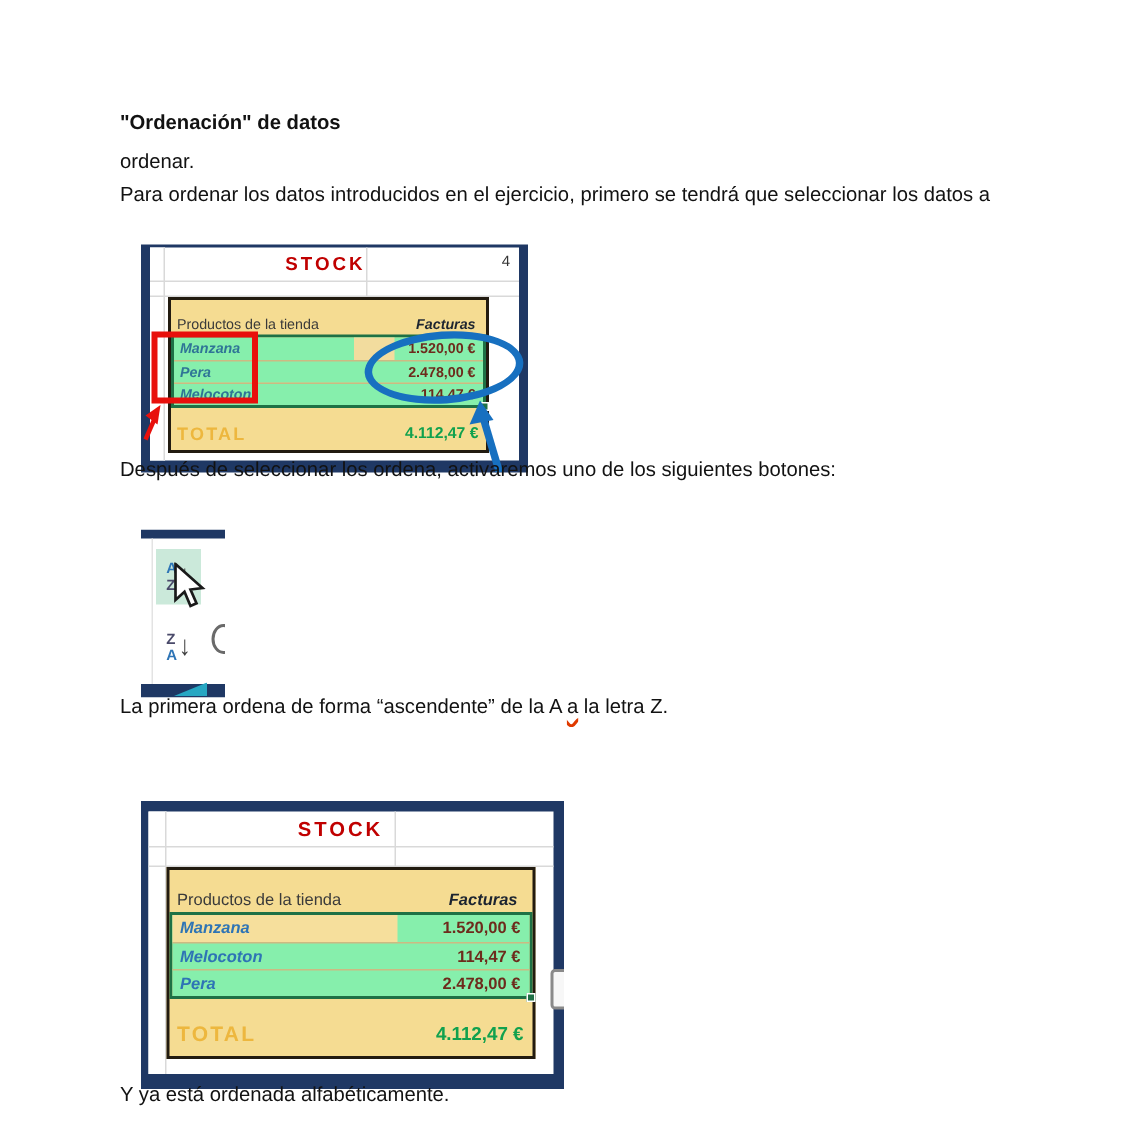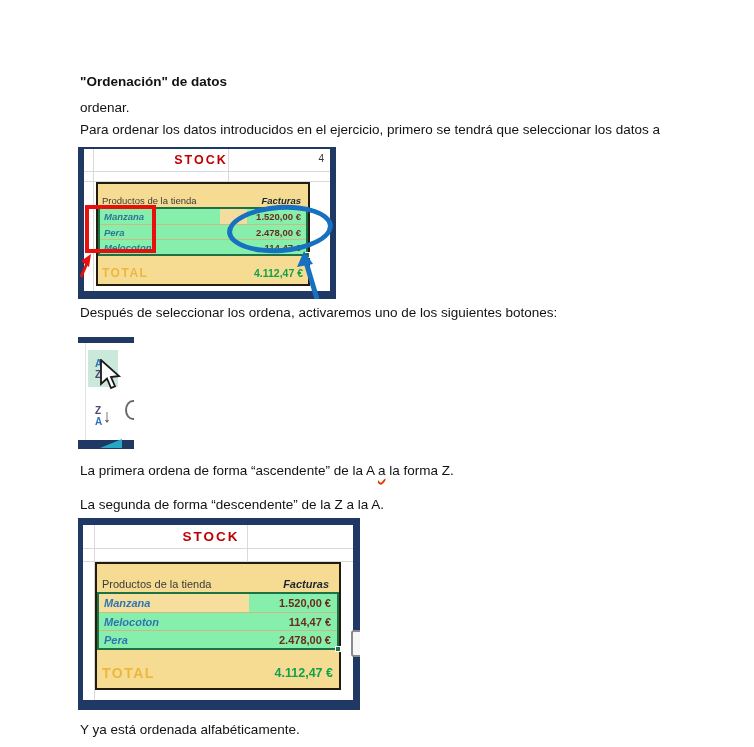--- a/index.html
+++ b/index.html
@@ -11,21 +11,21 @@
   .doc-title { position:absolute; left:80px; top:74px; font-size:13.5px; font-weight:bold; margin:0; }
   .para { position:absolute; left:80px; margin:0; font-size:13.5px; line-height:22px; width:620px; }
   .p-intro { top:97px; }
   .p-after { top:302px; }
   .p-asc   { top:460px; }
   .p-desc  { top:494px; }
   .p-close { top:719px; }
   .squiggle { text-decoration:underline wavy #e03a00; text-decoration-thickness:1.5px; text-underline-offset:3px; }
 
   
-  .shot { position:absolute; background:#1F3864; overflow:hidden; margin:0; }
+  .shot { position:absolute; background:#1F3864; overflow:hidden; margin:16px; }
   .sheet { position:absolute; background:#ffffff; }
   .rowhdr { position:absolute; left:0; top:0; bottom:0; background:#ffffff; border-right:1px solid #d9d9d9; }
   .titlerow { position:absolute; left:0; right:0; top:0; border-bottom:1px solid #d9d9d9; }
   .stock { position:absolute; text-align:center; color:#C00000; font-weight:bold; letter-spacing:2px; }
   .vline { position:absolute; width:1px; background:#d9d9d9; }
   .xtable { position:absolute; background:#F5DC92; border:2px solid #221b10; }
   .thead { display:flex; align-items:flex-end; }
   .col-prod { color:#3a3a3a; }
   .col-fact { margin-left:auto; font-weight:bold; font-style:italic; color:#1c2430; }
   .selection { position:relative; border:2px solid #1E7145; }
@@ -177,23 +177,22 @@
     <div class="partial-circle"></div>
     <svg class="cursor-svg" width="24" height="32" viewBox="0 0 24 32">
       <path d="M3,1 L3,25 L9,19.5 L13,29 L17,27.2 L13,18 L21,17 Z" fill="#ffffff" stroke="#1a1a1a" stroke-width="1.8"></path>
     </svg>
     <div class="bar-bottom"></div>
     <svg class="teal-tri" width="22" height="9" viewBox="0 0 22 9">
       <polygon points="0,9 22,0 22,9" fill="#27A7C3"></polygon>
     </svg>
   </figure>
 
-  <p class="para p-asc"><span>La primera ordena de forma “ascendente” de la A </span><span class="squiggle">a</span><span> la forma Z.</span></p>
-
-  <p class="para p-desc">La segunda de forma “descendente” de la Z a la A.</p>
+  <p class="para p-asc"><span>La primera ordena de forma “ascendente” de la A </span><span class="squiggle">a</span><span> la letra Z.</span></p>
+
 
   <figure class="shot shot3">
     <div class="sheet">
       <div class="rowhdr"></div>
       <div class="titlerow">
         <span class="stock">STOCK</span>
       </div>
       <div class="gridrow2"></div>
       <div class="vline"></div>
       <div class="xtable">

